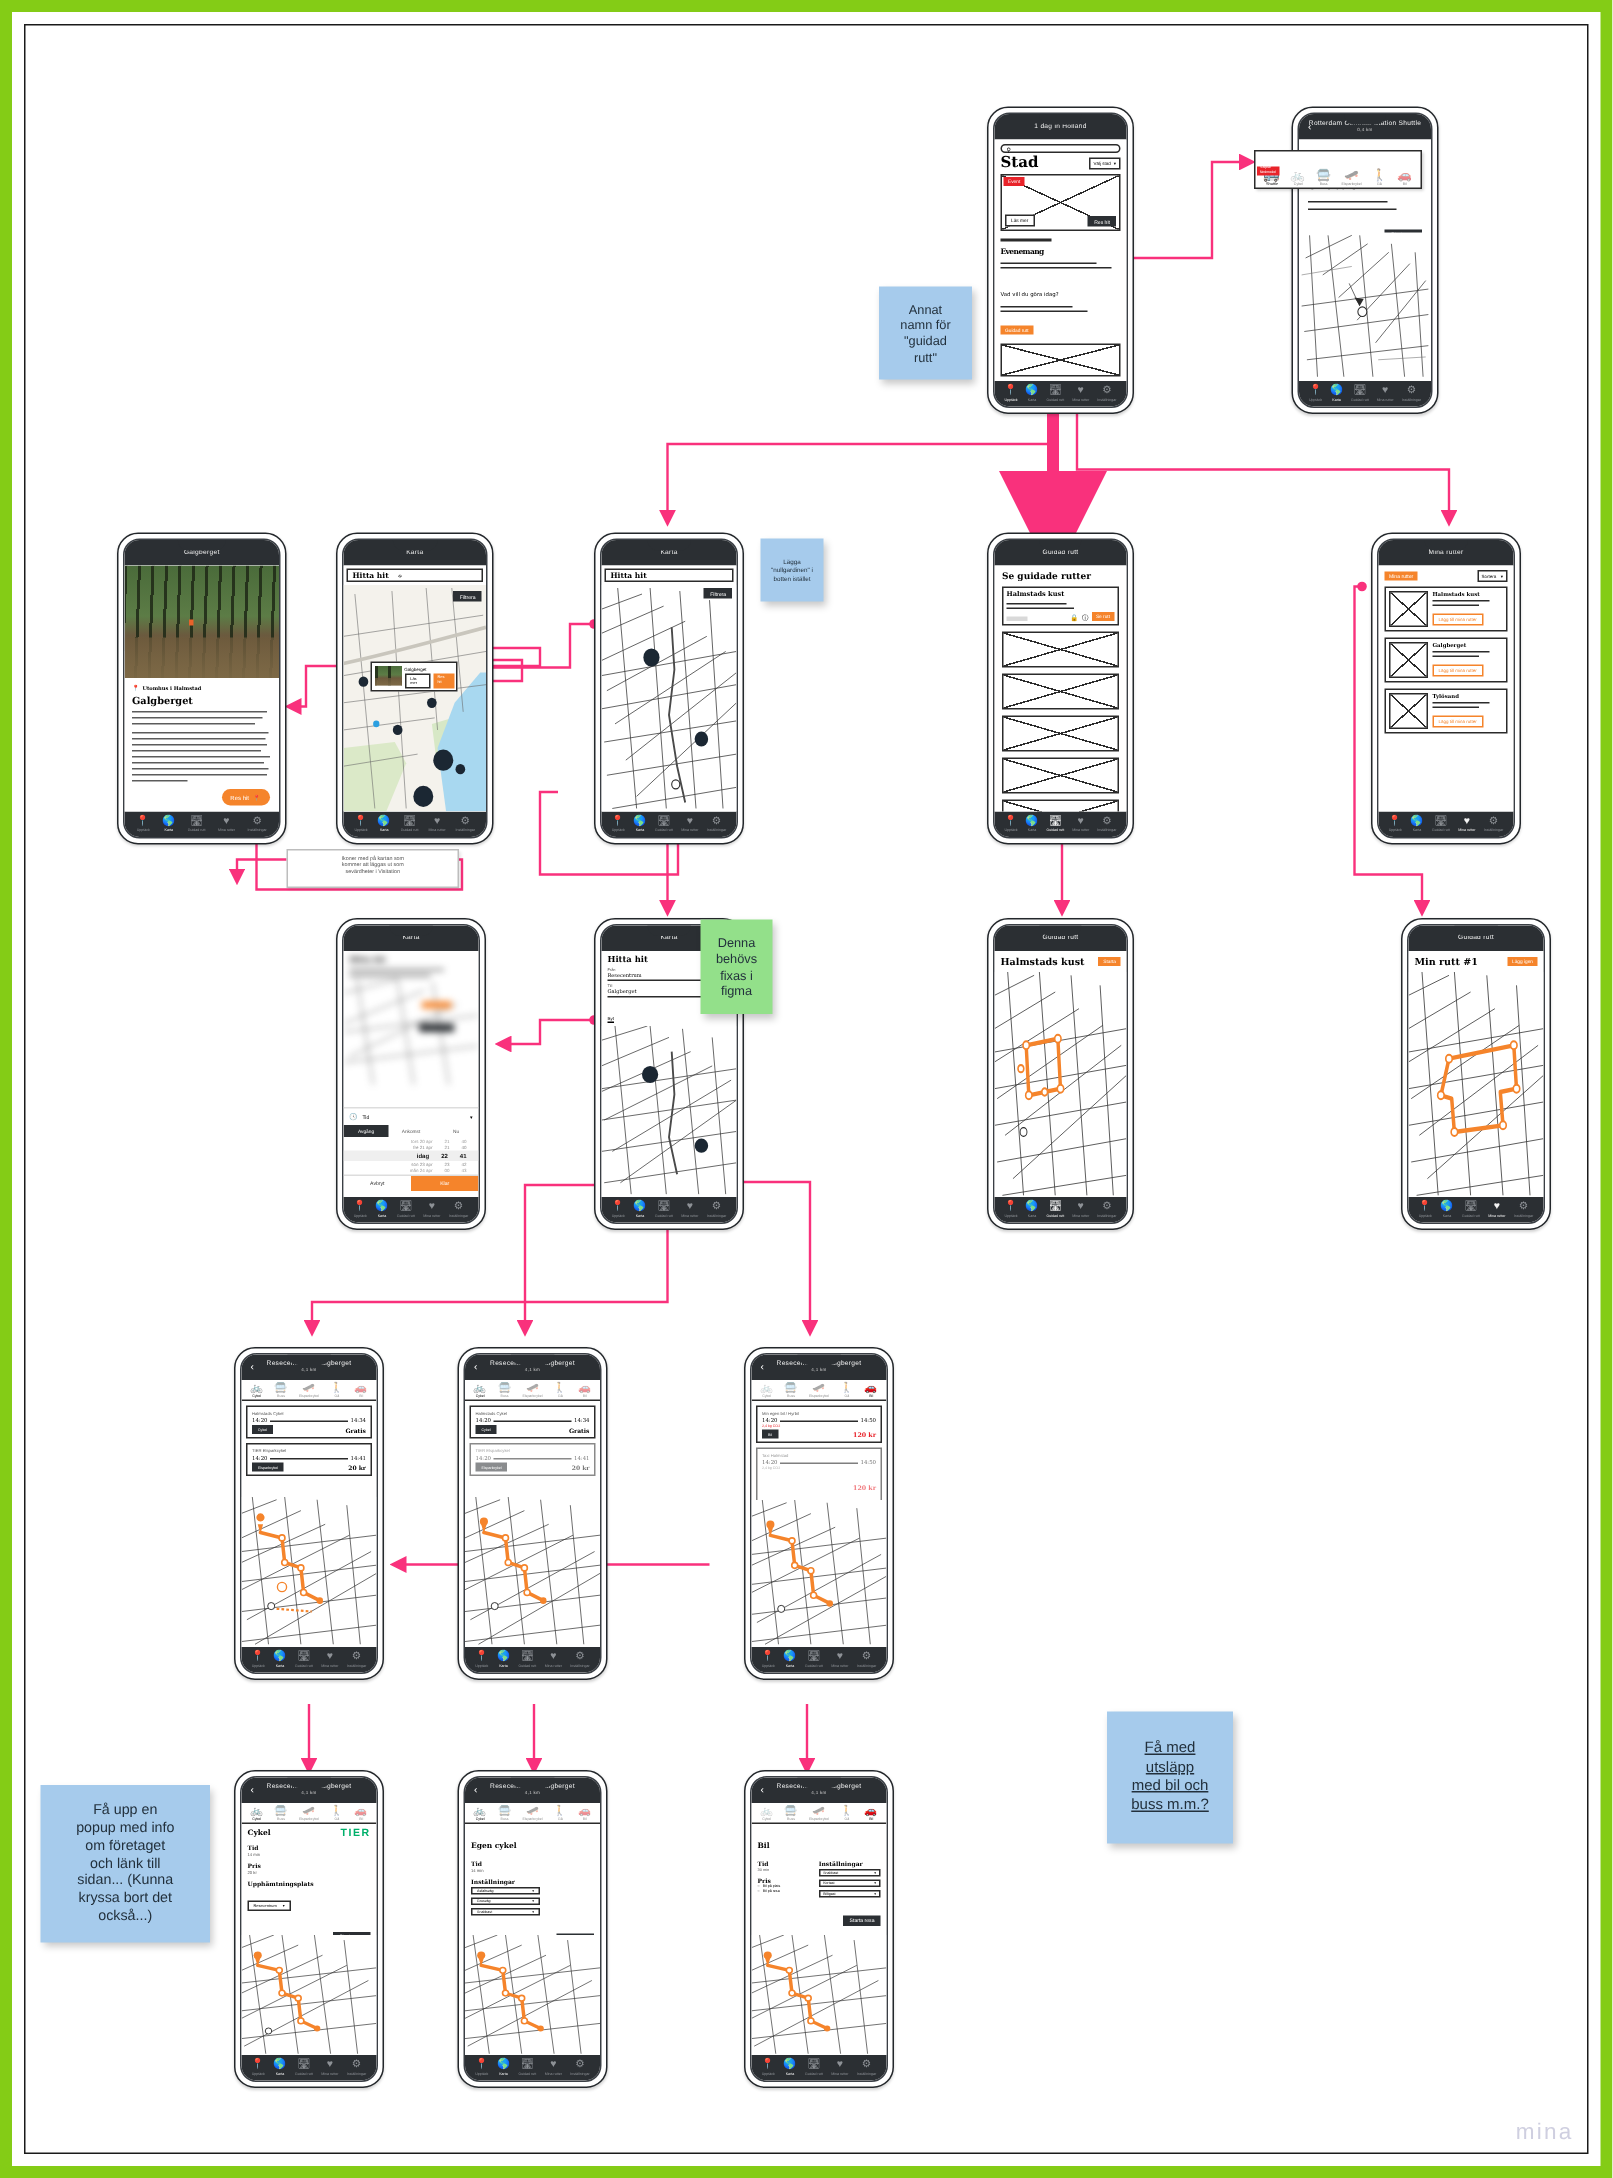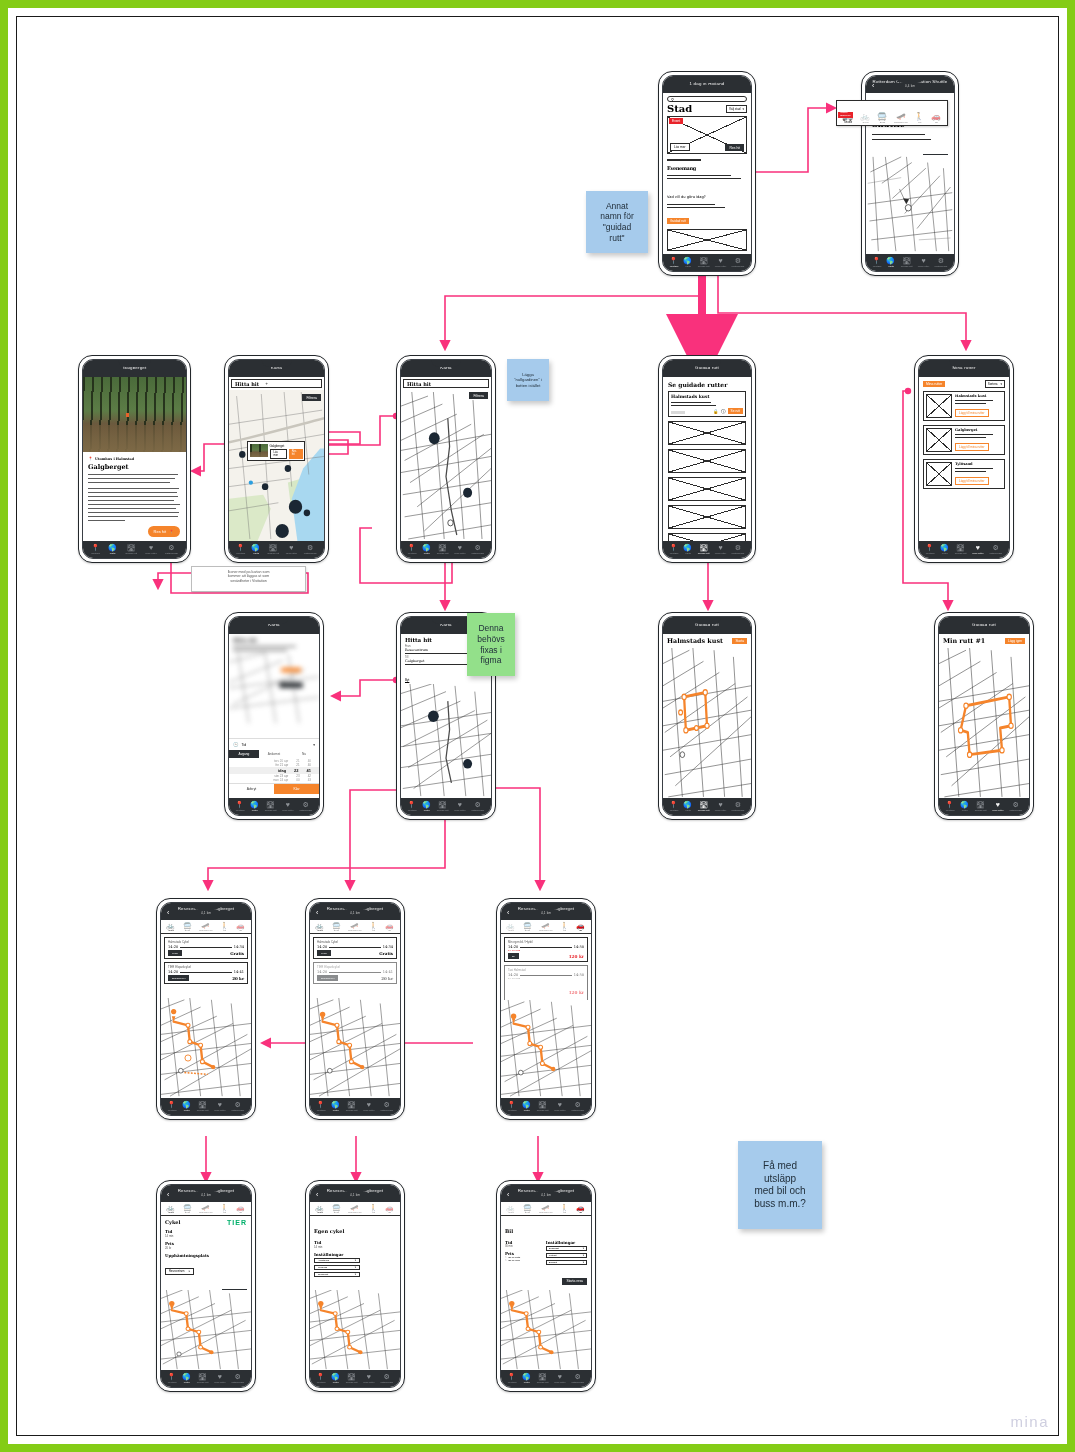--- a/index.html
+++ b/index.html
@@ -1714,24 +1714,31 @@
 <div class="sticky blue" style="left:499px; top:351px; width:42px; height:42px; font-size:4.2px;">Lägga
 "nullgardinen" i
 botten istället</div>
 
 <div class="sticky green" style="left:459px; top:605px; width:48px; height:63px; font-size:8.5px;">Denna
 behövs
 fixas i
 figma</div>
 
 
-<div class="sticky blue" style="left:730px; top:1133px; width:84px; height:88px; font-size:10px;">Få med
+<div class="sticky blue" style="left:730px; top:1133px; width:84px; height:88px; font-size:10px;text-decoration:underline;">Få med
 utsläpp
 med bil och
 buss m.m.?</div>
 
+<div class="sticky blue" style="left:19px; top:1182px; width:113px; height:105px; font-size:9.5px;">Få upp en
+popup med info
+om företaget
+och länk till
+sidan... (Kunna
+kryssa bort det
+också...)</div>
 
 <div style="position:absolute; left:183px; top:558px; width:115px; height:26px; background:#fff; border:1px solid #bdbdbd; font-size:3.6px; color:#555; text-align:center; padding:3px 4px; line-height:1.25; white-space:pre-line; box-shadow:1px 1px 2px rgba(0,0,0,.1);">Ikoner med på kartan som
 kommer att läggas ut som
 sevärdheter i Visitation</div>
 
 <div class="miro-wm">mina</div>
 </div>
 
 </body></html>

